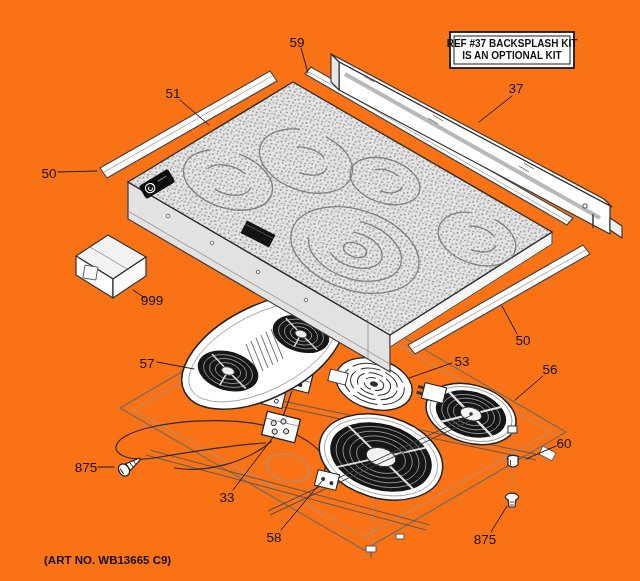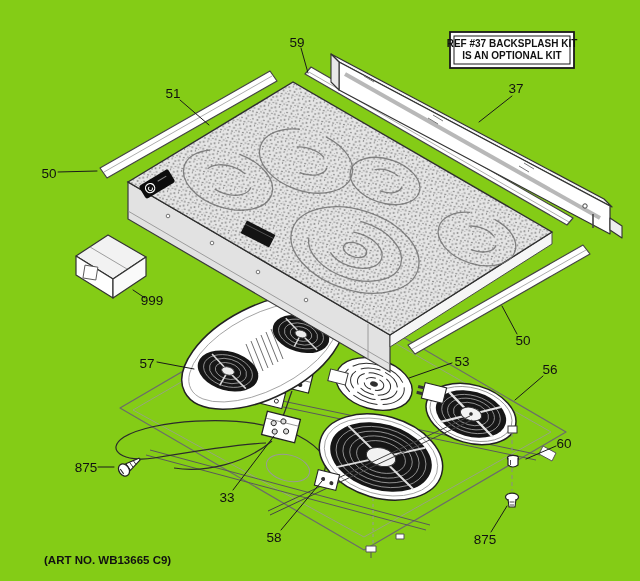--- a/index.html
+++ b/index.html
@@ -1,16 +1,16 @@
 <!DOCTYPE html>
 <html><head>
 <meta charset="utf-8">
 <style>
   html,body{margin:0;padding:0;background:#fff;}
-  .stage{position:relative;width:640px;height:581px;background:#84cc16;overflow:hidden;
+  .stage{position:relative;width:640px;height:581px;background:#f97316;overflow:hidden;
          font-family:"Liberation Sans",sans-serif;}
   svg{display:block;}
   .lbl{font:13.5px "Liberation Sans",sans-serif;fill:#111;}
   .note{font:bold 10px "Liberation Sans",sans-serif;fill:#111;}
   .art{font:bold 11.5px "Liberation Sans",sans-serif;fill:#111;}
   .ldr{stroke:#1a1a1a;stroke-width:1;fill:none;stroke-linecap:round;}
 </style>
 </head>
 <body>
 

